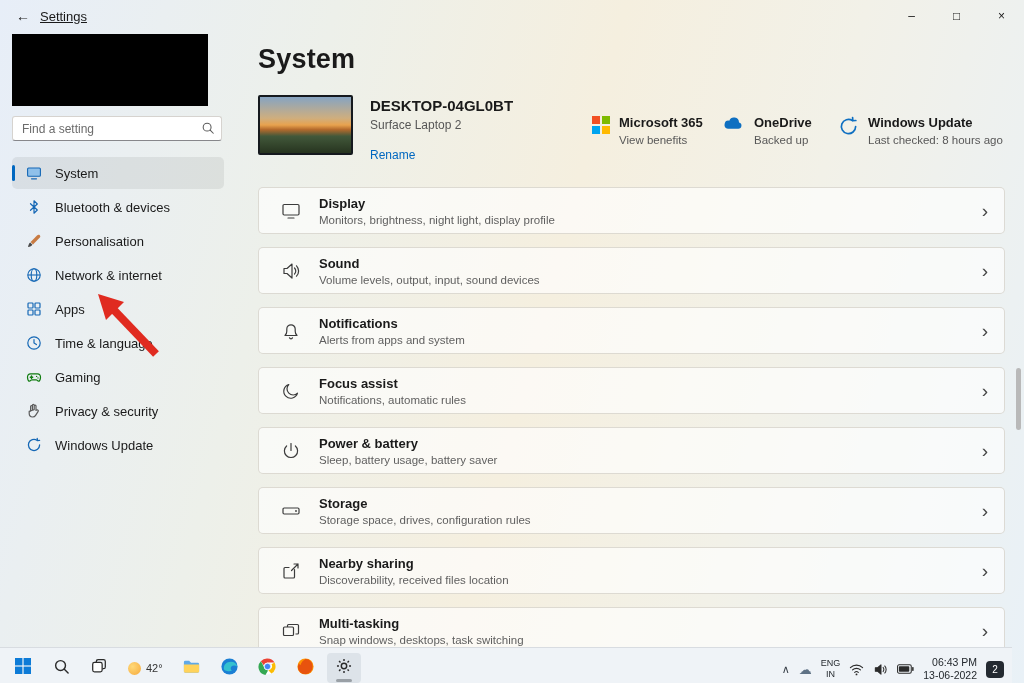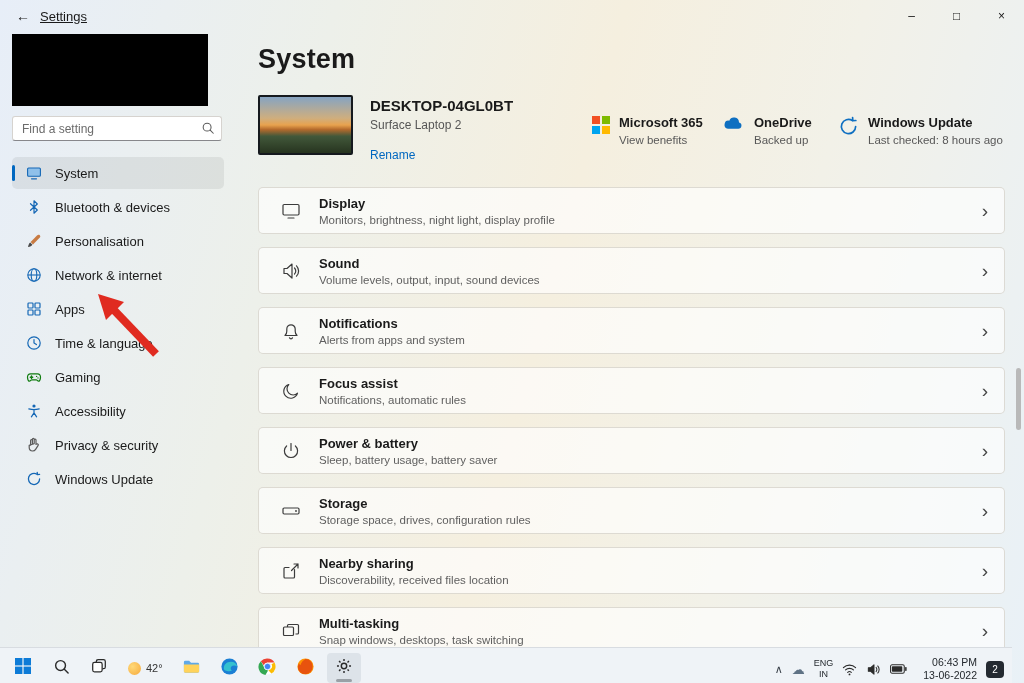--- a/index.html
+++ b/index.html
@@ -100,21 +100,21 @@
     content:""; position:absolute; bottom:1px; left:9px; width:16px; height:3px;
     border-radius:2px; background:#9aa0a6;
   }
   .tb-weather { display:flex; align-items:center; gap:5px; padding:0 8px; height:30px; border-radius:4px; cursor:pointer; }
   .sun-dot { width:13px; height:13px; border-radius:50%; background:radial-gradient(circle at 35% 35%,#ffd978,#f6a93c); }
   .weather-temp { font-size:11px; color:#333; }
   .tb-right { margin-left:auto; display:flex; align-items:center; gap:9px; padding-right:8px; }
   .tray-glyph { font-size:11px; color:#394049; cursor:pointer; }
   .cloud-glyph { font-size:13px; color:#5f7285; cursor:pointer; }
   .lang { text-align:center; font-size:9px; line-height:1.3; cursor:pointer; color:#24292e; }
-  .clock { text-align:right; font-size:10.5px; line-height:1.3; cursor:pointer; color:#24292e;margin-left:7px; }
+  .clock { text-align:right; font-size:10.5px; line-height:1.3; cursor:pointer; color:#24292e; }
   .notif-badge {
     min-width:18px; height:17px; border-radius:4px; background:#242a31; color:#fff;
     font-size:10px; display:flex; align-items:center; justify-content:center; padding:0 4px; cursor:pointer;
   }
   .tray-ico { display:flex; cursor:pointer; }
 </style>
 </head>
 <body>
 
 <div class="screen">
@@ -210,29 +210,20 @@
       <div class="nav-item">
         <span class="nav-icon">
             <svg viewBox="0 0 16 16" width="16" height="16" fill="none" stroke="#107c10" stroke-width="1.2" stroke-linecap="round">
               <path d="M4.5 4.8h7c2 0 3.2 1.6 3 3.8-.2 2-.8 3.6-2 3.6-1 0-1.4-1.4-2.2-1.4H5.7c-.8 0-1.2 1.4-2.2 1.4-1.2 0-1.8-1.6-2-3.6-.2-2.2 1-3.8 3-3.8z"></path>
               <path d="M5.5 7v2.4M4.3 8.2h2.4M10.6 7.4h.01M12 8.9h.01" stroke-width="1.4"></path>
             </svg>
           </span>
         <span>Gaming</span>
       </div>
 
-      <div class="nav-item">
-        <span class="nav-icon">
-            <svg viewBox="0 0 16 16" width="16" height="16" fill="none" stroke="#1467b5" stroke-width="1.2" stroke-linecap="round" stroke-linejoin="round">
-              <circle cx="8" cy="3" r="1.6" fill="#1467b5" stroke="none"></circle>
-              <path d="M2.8 5.8c3.4 1 7 1 10.4 0M8 6.6v3.2M8 9.8l-2.6 4M8 9.8l2.6 4"></path>
-            </svg>
-          </span>
-        <span>Accessibility</span>
-      </div>
 
       <div class="nav-item">
         <span class="nav-icon">
             <svg viewBox="0 0 16 16" width="16" height="16" fill="none" stroke="#5a5a5a" stroke-width="1.2" stroke-linecap="round" stroke-linejoin="round">
               <path d="M4.6 8.2V3.4a.9.9 0 0 1 1.8 0V7M6.4 6.8V2.2a.9.9 0 0 1 1.8 0V6.6M8.2 6.6V3a.9.9 0 0 1 1.8 0v4.4s1-.9 1.8-.4c.7.4.6 1 .2 1.6l-2.4 3.8c-.6 1-1.6 1.6-3 1.6-2.2 0-3.4-1.4-3.4-3.4V8.2z"></path>
             </svg>
           </span>
         <span>Privacy &amp; security</span>
       </div>
 

